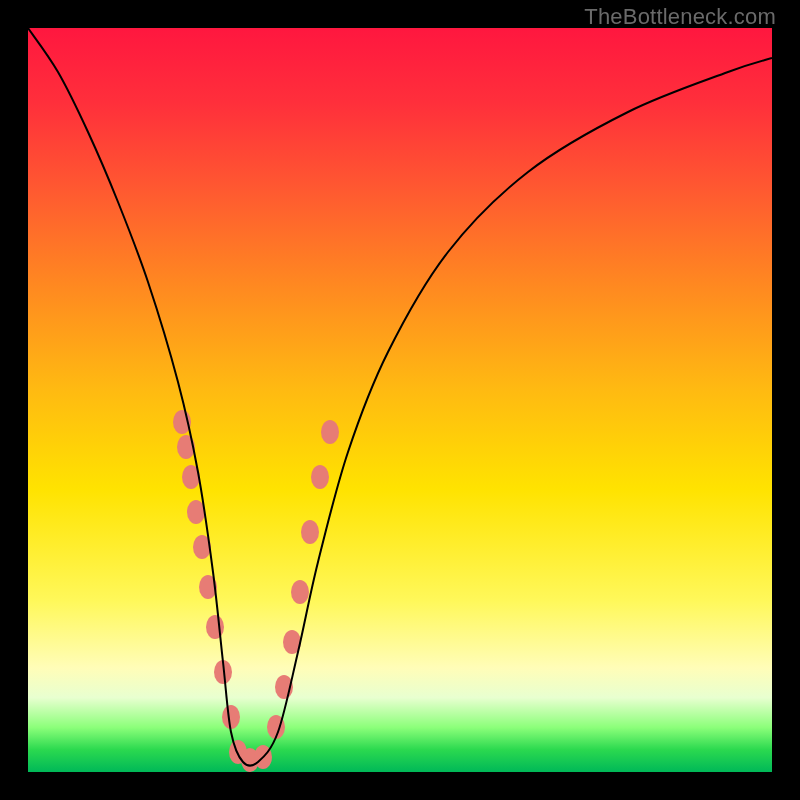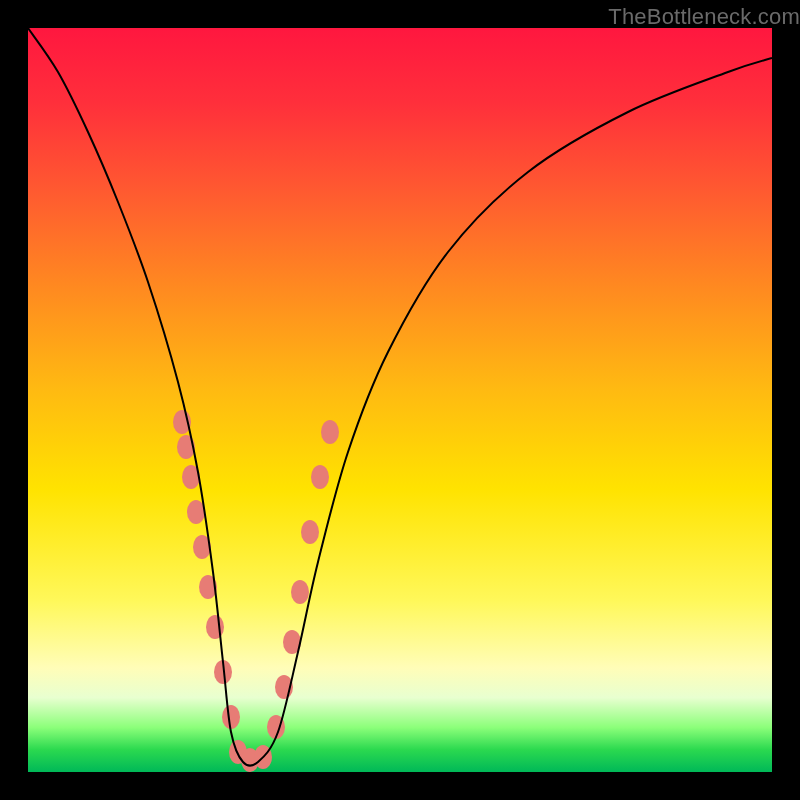--- a/index.html
+++ b/index.html
@@ -34,21 +34,21 @@
       #fffdb8 86%,
       #e8ffd0 90%,
       #8cff7a 94%,
       #2bd94f 97%,
       #00b858 100%
     );
   }
   .watermark {
     position: absolute;
     top: 4px;
-    right: 0;
+    right: 24px;
     color: #6a6a6a;
     font-size: 22px;
     font-weight: 500;
     letter-spacing: 0.2px;
   }
   svg.curve {
     position: absolute;
     top: 0;
     left: 0;
   }

